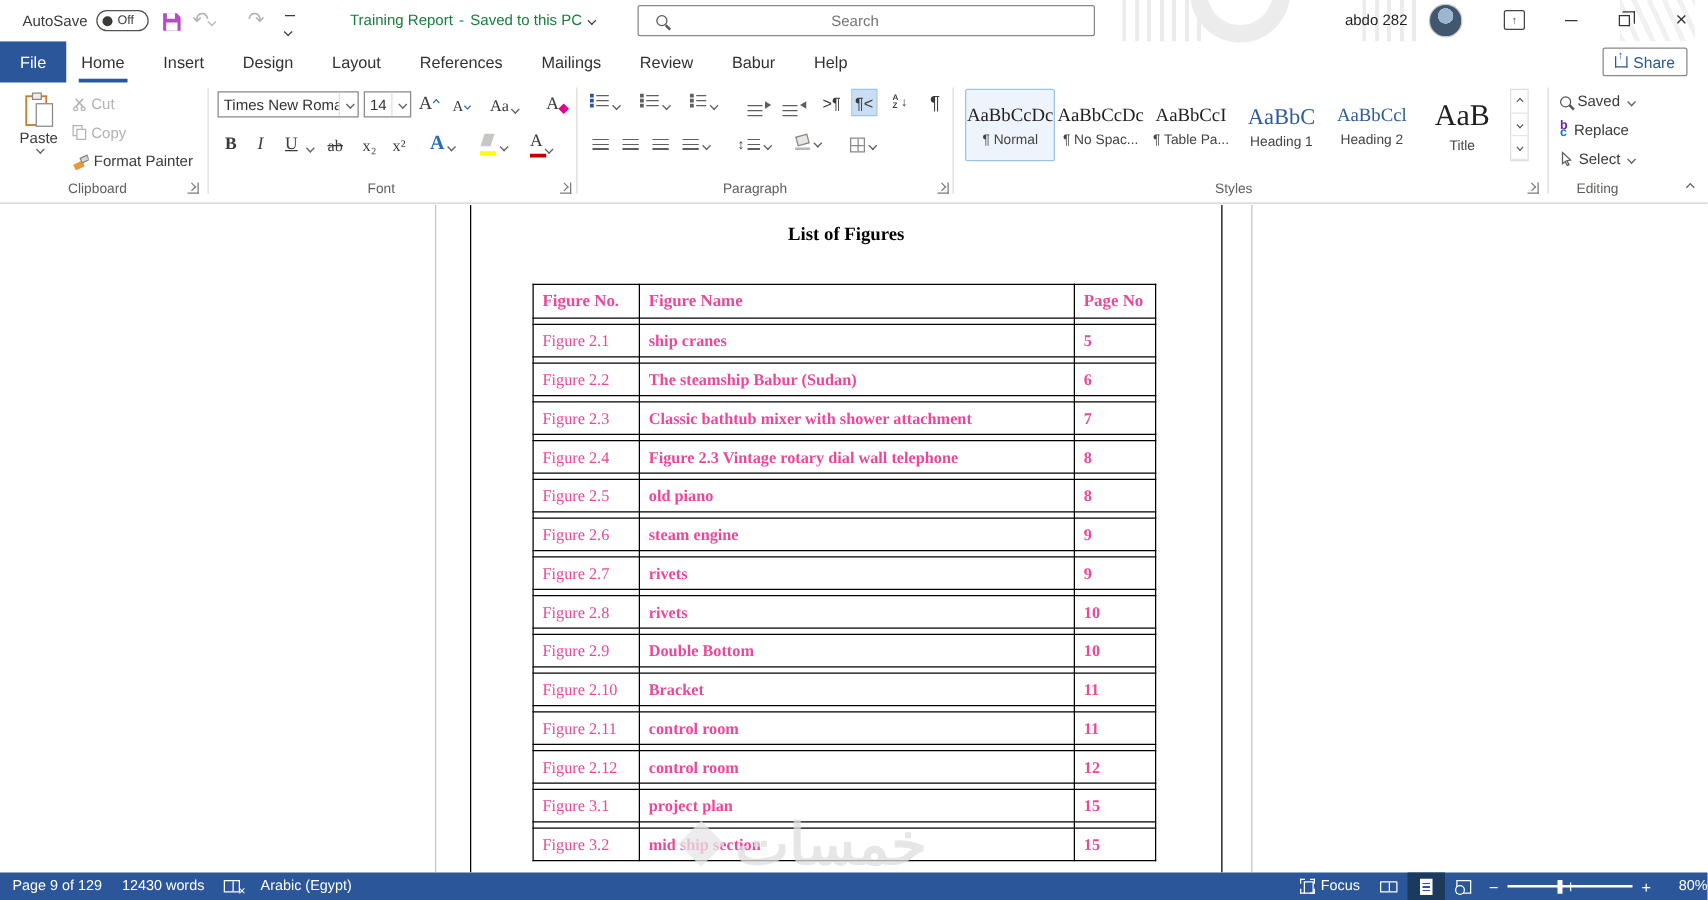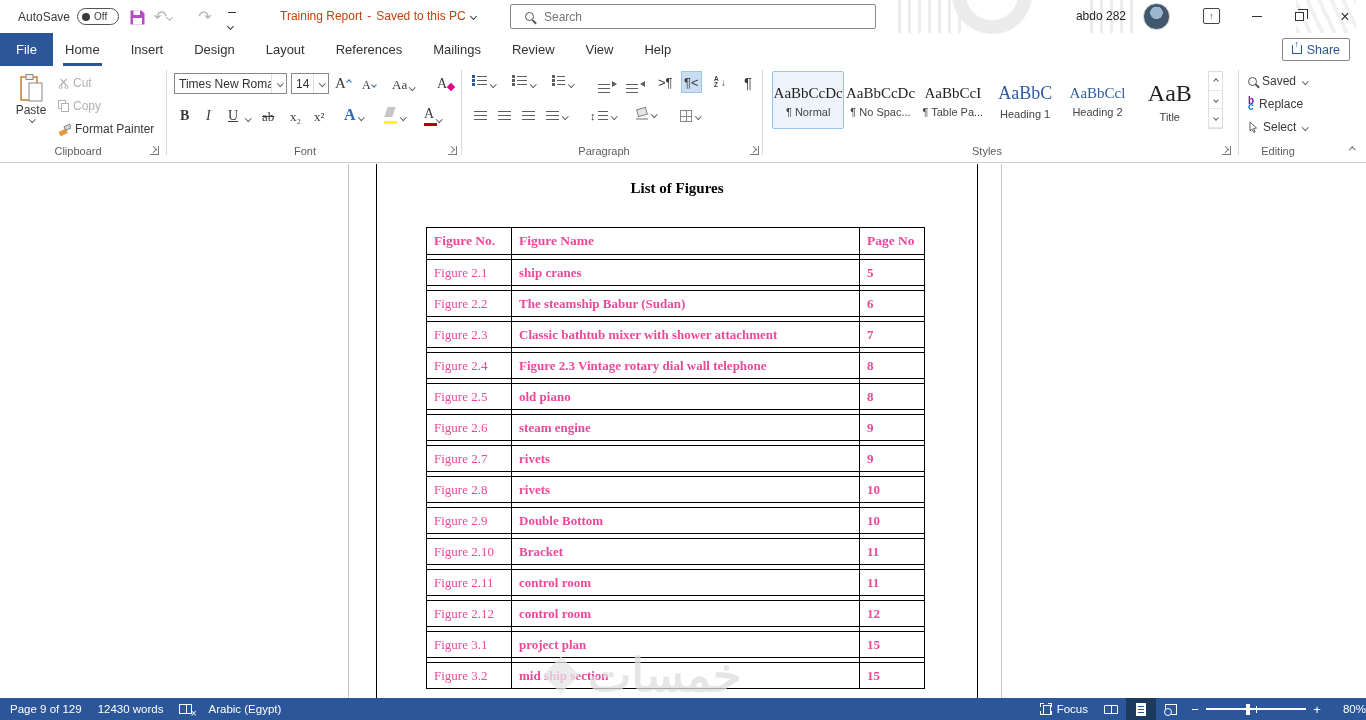--- a/index.html
+++ b/index.html
@@ -16,23 +16,23 @@
   #autosave-wrap { position:absolute; left:18px; top:8px; display:flex; align-items:center; gap:7px; font-size:12px; color:#3b3a39; }
   .pill { width:42px; height:17px; border:1px solid #55534f; border-radius:9px; display:flex; align-items:center; padding:0 4px; gap:4px; background:#fff; }
   .pill .dot { width:8px; height:8px; border-radius:50%; background:#3b3a39; }
   .pill .pill-txt { font-size:10px; color:#3b3a39; }
   .qat-btn { position:absolute; top:6px; width:22px; height:22px; display:flex; align-items:center; justify-content:center; }
   .glyph-gray { color:#b6b4b2; font-size:16px; line-height:1; }
   .tiny-chev { display:inline-block; width:5px; height:5px; border-right:1.2px solid #b6b4b2; border-bottom:1.2px solid #b6b4b2; transform:rotate(45deg); }
   .tiny-chev.dark { border-color:#3b3a39; }
   #qat-more { position:absolute; left:228px; top:12px; }
   #qat-more .bar { display:block; width:8px; height:1.2px; background:#3b3a39; margin-bottom:2px; }
-  #doc-title-wrap { position:absolute; left:280px; top:9px; display:flex; align-items:center; gap:5px; font-size:12px; color:#c2410c; }
+  #doc-title-wrap { position:absolute; left:280px; top:9px; display:flex; align-items:center; gap:5px; font-size:12px; color:#15803d; }
   #search-box { position:absolute; left:510px; top:4px; width:366px; height:25px; border:1px solid #8a8886; border-radius:2px; background:#fff; display:flex; align-items:center; padding-left:14px; gap:10px; }
-  #search-box input { border:none; outline:none; font-size:12px; color:#ef4444; width:280px; font-family:"Liberation Sans",sans-serif; background:transparent; }
+  #search-box input { border:none; outline:none; font-size:12px; color:#ef4444; width:280px; font-family:"Liberation Sans",sans-serif; background:transparent;text-align:center; }
   .mag { width:9px; height:9px; border:1.5px solid #555; border-radius:50%; position:relative; display:inline-block; }
   .mag::after { content:""; position:absolute; width:5px; height:1.5px; background:#555; transform:rotate(45deg); right:-4px; bottom:-2px; }
   #user-name { position:absolute; right:240px; top:9px; font-size:12px; color:#201f1e; }
   #avatar { position:absolute; right:196px; top:3px; width:27px; height:27px; border-radius:50%;
             background:radial-gradient(circle at 50% 35%, #9db6cf 0 30%, #40576e 31% 100%); border:1px solid #c8c8c8; }
   #ribbon-disp { position:absolute; right:146px; top:8px; width:17px; height:16px; border:1px solid #444; border-radius:2px; text-align:center; font-size:9px; line-height:14px; color:#444; }
   .winbtn { position:absolute; top:0; width:38px; height:33px; display:flex; align-items:center; justify-content:center; }
   #btn-min { right:90px; } #btn-restore { right:48px; } #btn-close { right:2px; }
   #btn-min .bar { width:10px; height:1px; background:#333; }
   .restore-ic { width:9px; height:9px; border:1px solid #333; position:relative; background:#fff; }
@@ -224,21 +224,21 @@
 <div id="tabsrow">
   <div id="file-tab">File</div>
   <div id="tabs">
     <span class="tab sel">Home</span>
     <span class="tab">Insert</span>
     <span class="tab">Design</span>
     <span class="tab">Layout</span>
     <span class="tab">References</span>
     <span class="tab">Mailings</span>
     <span class="tab">Review</span>
-    <span class="tab">View</span>
+    <span class="tab">Babur</span>
     <span class="tab">Help</span>
   </div>
   <div id="share-btn">
     <span class="share-ic"></span>
     <span>Share</span>
   </div>
 </div>
 
 <div id="ribbon">
 

